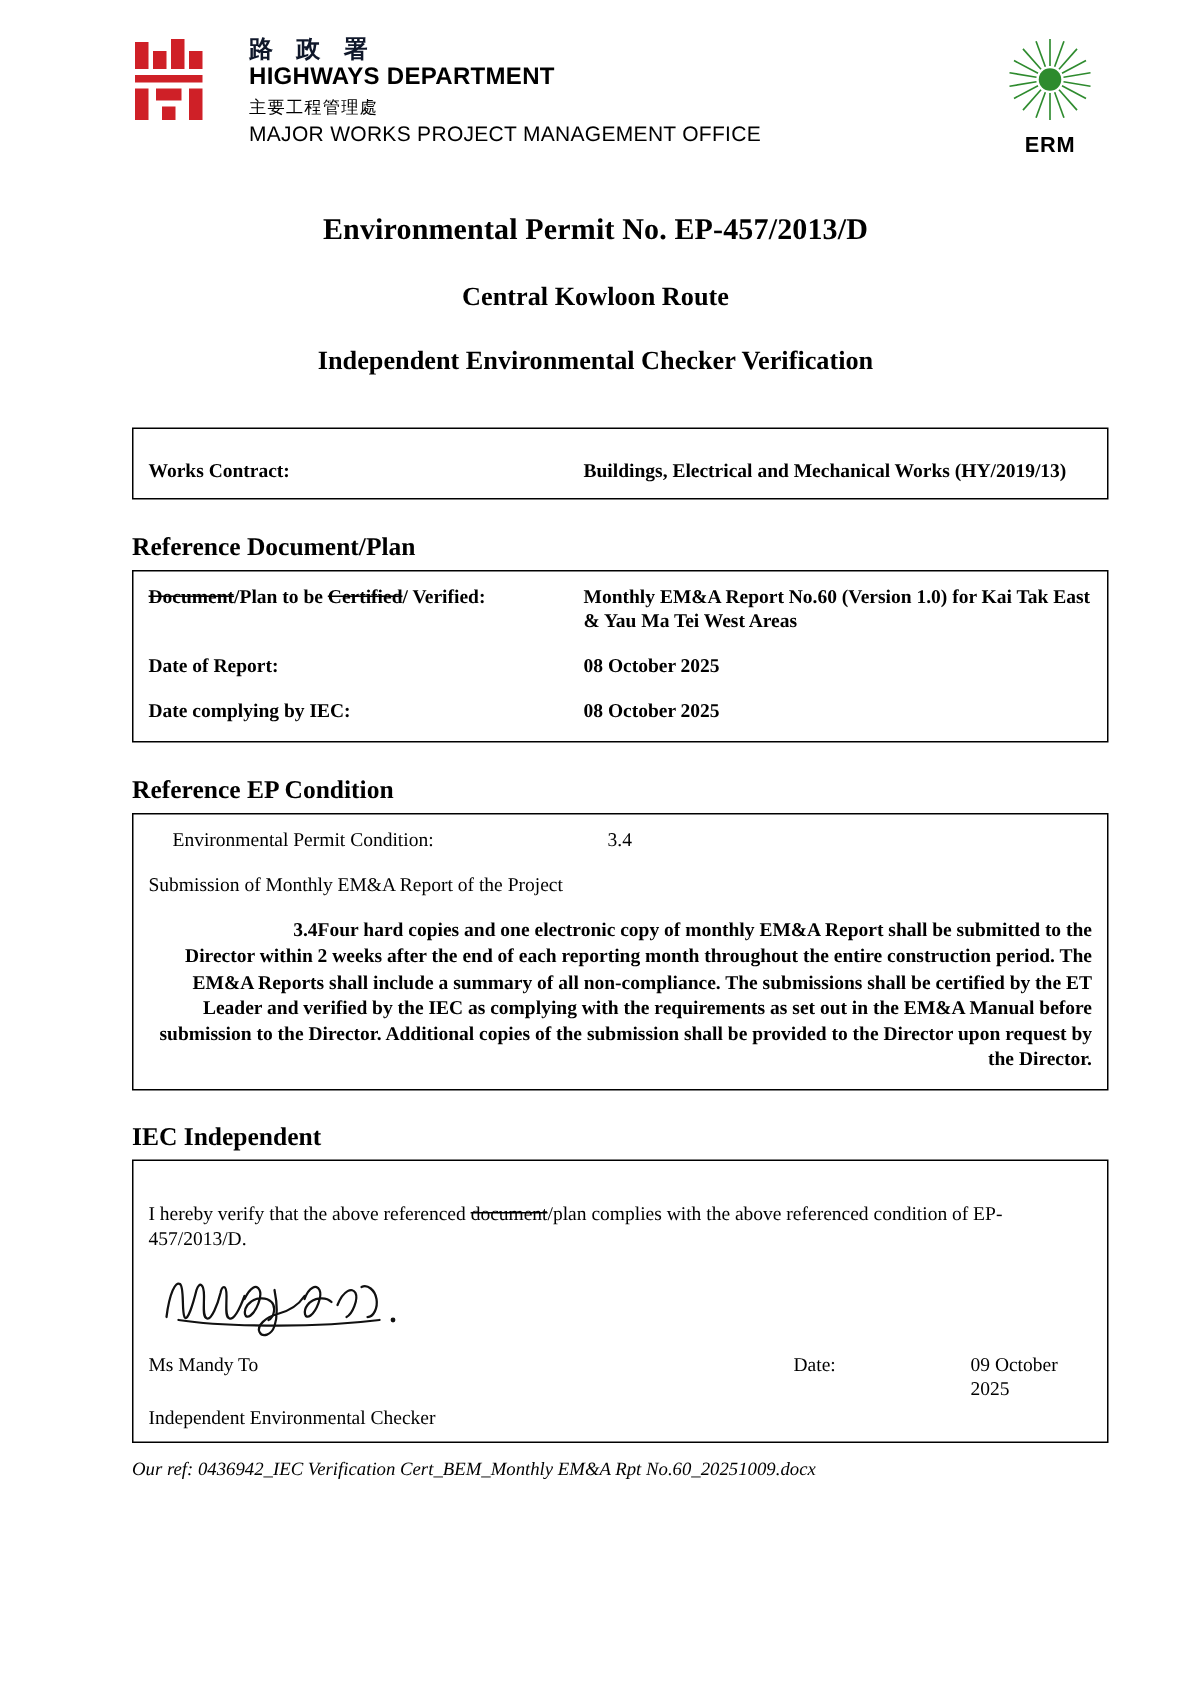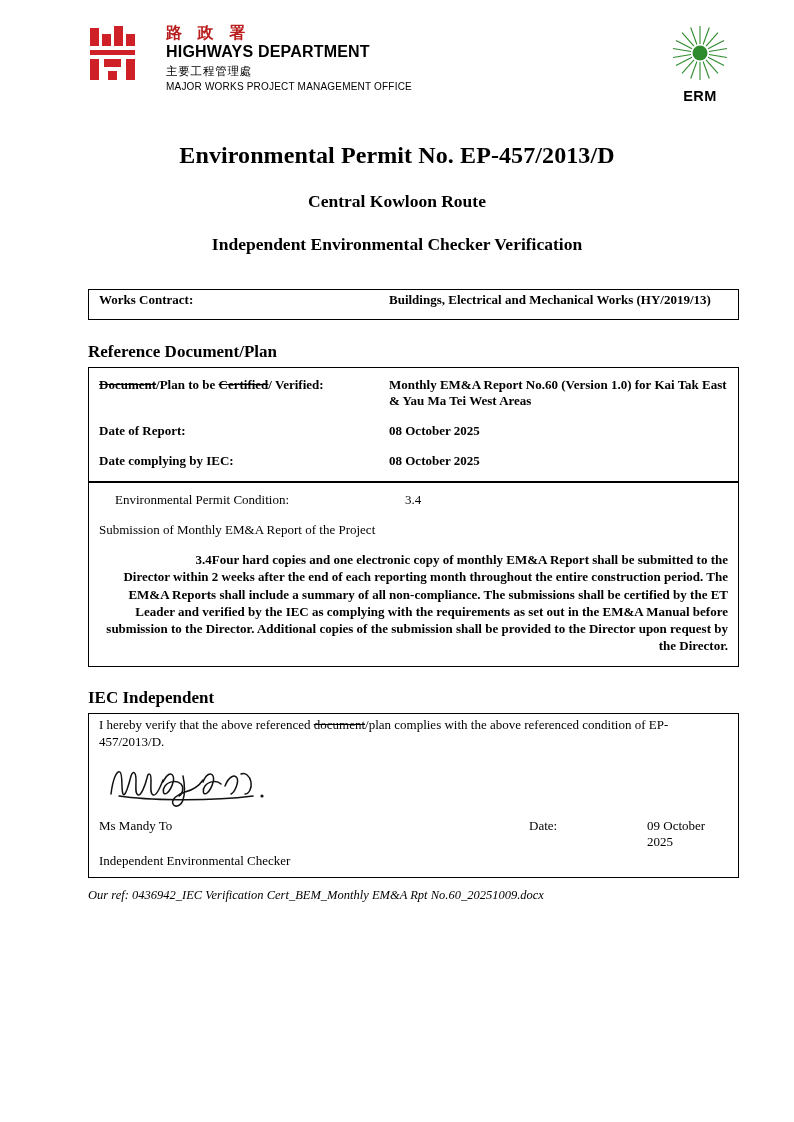--- a/index.html
+++ b/index.html
@@ -44,42 +44,42 @@
     margin-top: 4px;
   }
   .hd-mark svg { display:block; }
   .hd-text-block {
     padding-top: 2px;
   }
   .hd-chinese {
     font-family: "DejaVu Sans", sans-serif;
     font-size: 16px;
     letter-spacing: 5px;
-    color: #b91c1c;
+    color: #0f172a;
     line-height: 1.15;
     font-weight: 600;
   }
   .hd-english {
     font-family: "Liberation Sans", sans-serif;
     font-size: 16px;
     font-weight: bold;
     letter-spacing: 0.2px;
     line-height: 1.15;
     margin-top: 1px;
   }
   .hd-chinese2 {
     font-family: "DejaVu Sans", sans-serif;
     font-size: 11.5px;
     letter-spacing: 0.8px;
     line-height: 1.3;
     margin-top: 2px;
   }
   .hd-english2 {
     font-family: "Liberation Sans", sans-serif;
-    font-size: 10px;
+    font-size: 14px;
     letter-spacing: 0.2px;
     line-height: 1.3;
     margin-top: 1px;
   }
 
   .erm-logo {
     position: absolute;
     right: 0;
     top: 2px;
     width: 78px;
@@ -92,21 +92,21 @@
     letter-spacing: 0.5px;
     margin-top: 2px;
   }
 
   
   .titles {
     margin-top: 10px;
     text-align: center;
   }
   .doc-title {
-    font-size: 24px;
+    font-size: 20px;
     font-weight: bold;
     margin-bottom: 22px;
     letter-spacing: 0.1px;
   }
   .doc-title2 {
     font-size: 17.5px;
     font-weight: bold;
     margin-bottom: 22px;
   }
   .doc-title3 {
@@ -125,21 +125,21 @@
     margin: 0 55px 0 88px;
   }
   .box {
     border: 1px solid #000;
     box-sizing: border-box;
   }
 
   
   .contract-box {
     margin-top: 34px;
-    padding: 2px 10px 10px 10px;
+    padding: 20px 10px 10px 10px;
     display: flex;
     align-items: flex-start;
     font-size: 13px;
     font-weight: bold;
     min-height: 31px;
   }
   .contract-label { width: 290px; }
   .contract-value { flex: 1; }
 
   
@@ -170,21 +170,21 @@
   .ep-subtitle { margin-bottom: 13px; }
   .ep-body { line-height: 1.33; text-align: right; font-weight: bold; }
   .ep-num {
     display: inline-block;
     width: 82px;
   }
 
   
   .iec-label { margin-top: 21px; }
   .iec-box {
-    padding: 2px 10px 8px 10px;
+    padding: 26px 10px 8px 10px;
     font-size: 13px;
     position: relative;
   }
   .iec-statement { line-height: 1.33; }
   .signature {
     height: 54px;
     margin-top: 10px;
     margin-left: 6px;
   }
   .sign-row {
@@ -292,20 +292,21 @@
         <div class="val">08 October 2025</div>
       </div>
 
       <div class="row">
         <div class="lbl">Date complying by IEC:</div>
         <div class="val">08 October 2025</div>
       </div>
 
     </div>
 
+    <div class="section-label ref-ep-label">Reference EP Condition</div>
     <div class="box ref-ep-box">
 
       <div class="ep-cond-row">
         <div class="lbl">Environmental Permit Condition:</div>
         <div class="val">3.4</div>
       </div>
 
       <div class="ep-subtitle">Submission of Monthly EM&amp;A Report of the Project</div>
 
       <div class="ep-body"><span class="ep-num">3.4</span><span>Four hard copies and one electronic copy of monthly EM&amp;A Report shall be submitted to the Director within 2 weeks after the end of each reporting month throughout the entire construction period. The EM&amp;A Reports shall include a summary of all non-compliance. The submissions shall be certified by the ET Leader and verified by the IEC as complying with the requirements as set out in the EM&amp;A Manual before submission to the Director. Additional copies of the submission shall be provided to the Director upon request by the Director.</span></div>

